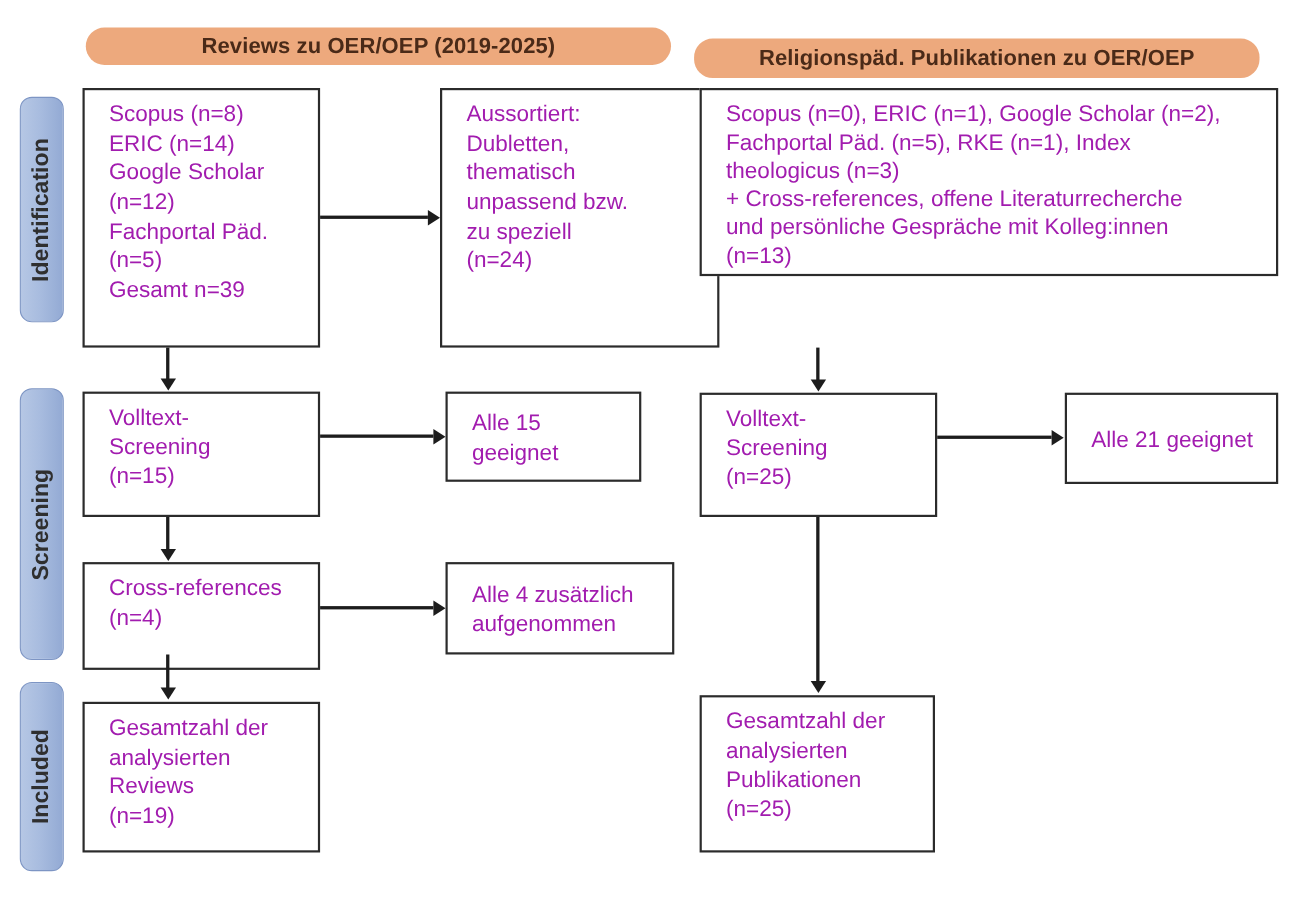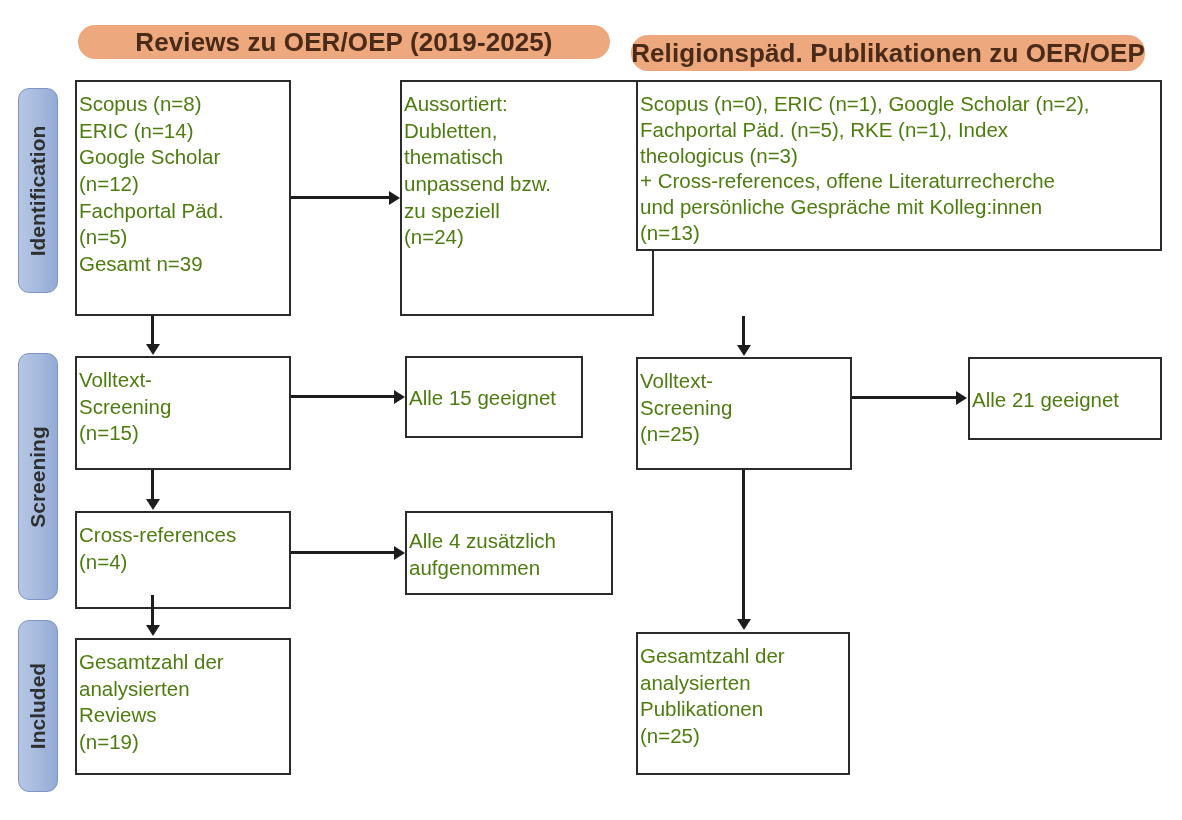--- a/index.html
+++ b/index.html
@@ -12,21 +12,21 @@
     position:relative;
   }
   #stage{position:absolute;left:0;top:0;width:1182px;height:820px;}
 
   
   .col-header{
     position:absolute;
     background:#eda97d;
     border-radius:17px;
     color:#4a2a18;
-    font-size:26px;
+    font-size:20px;
     font-weight:bold;
     display:flex;
     align-items:center;
     justify-content:center;
     letter-spacing:0.1px;
     white-space:nowrap;
   }
   #hdr-left{left:78px;top:25px;width:532px;height:34px;}
   #hdr-right{left:631px;top:35px;width:514px;height:36px;}
 
@@ -53,24 +53,24 @@
   #pill-identification{top:88px;height:205px;}
   #pill-screening{top:353px;height:247px;}
   #pill-included{top:620px;height:172px;}
 
   
   .fbox{
     position:absolute;
     background:#ffffff;
     border:2.5px solid #2b2b2b;
     box-sizing:border-box;
-    padding:9px 10px 6px 2px;
+    padding:9px 10px 6px 22px;
     font-size:20.5px;
     line-height:1.30;
-    color:#4d7c0f;
+    color:#a21caf;
     white-space:pre-line;
     overflow:hidden;
   }
   .fbox.tight{line-height:1.26;}
 
   
   #box-l-sources      {left:75px; top:80px;  width:216px;height:236px;}
   #box-l-excluded     {left:400px;top:80px;  width:254px;height:236px;}
   #box-l-fulltext     {left:75px; top:356px; width:216px;height:114px;}
   #box-l-all15        {left:405px;top:356px; width:178px;height:82px; display:flex;align-items:center;}

